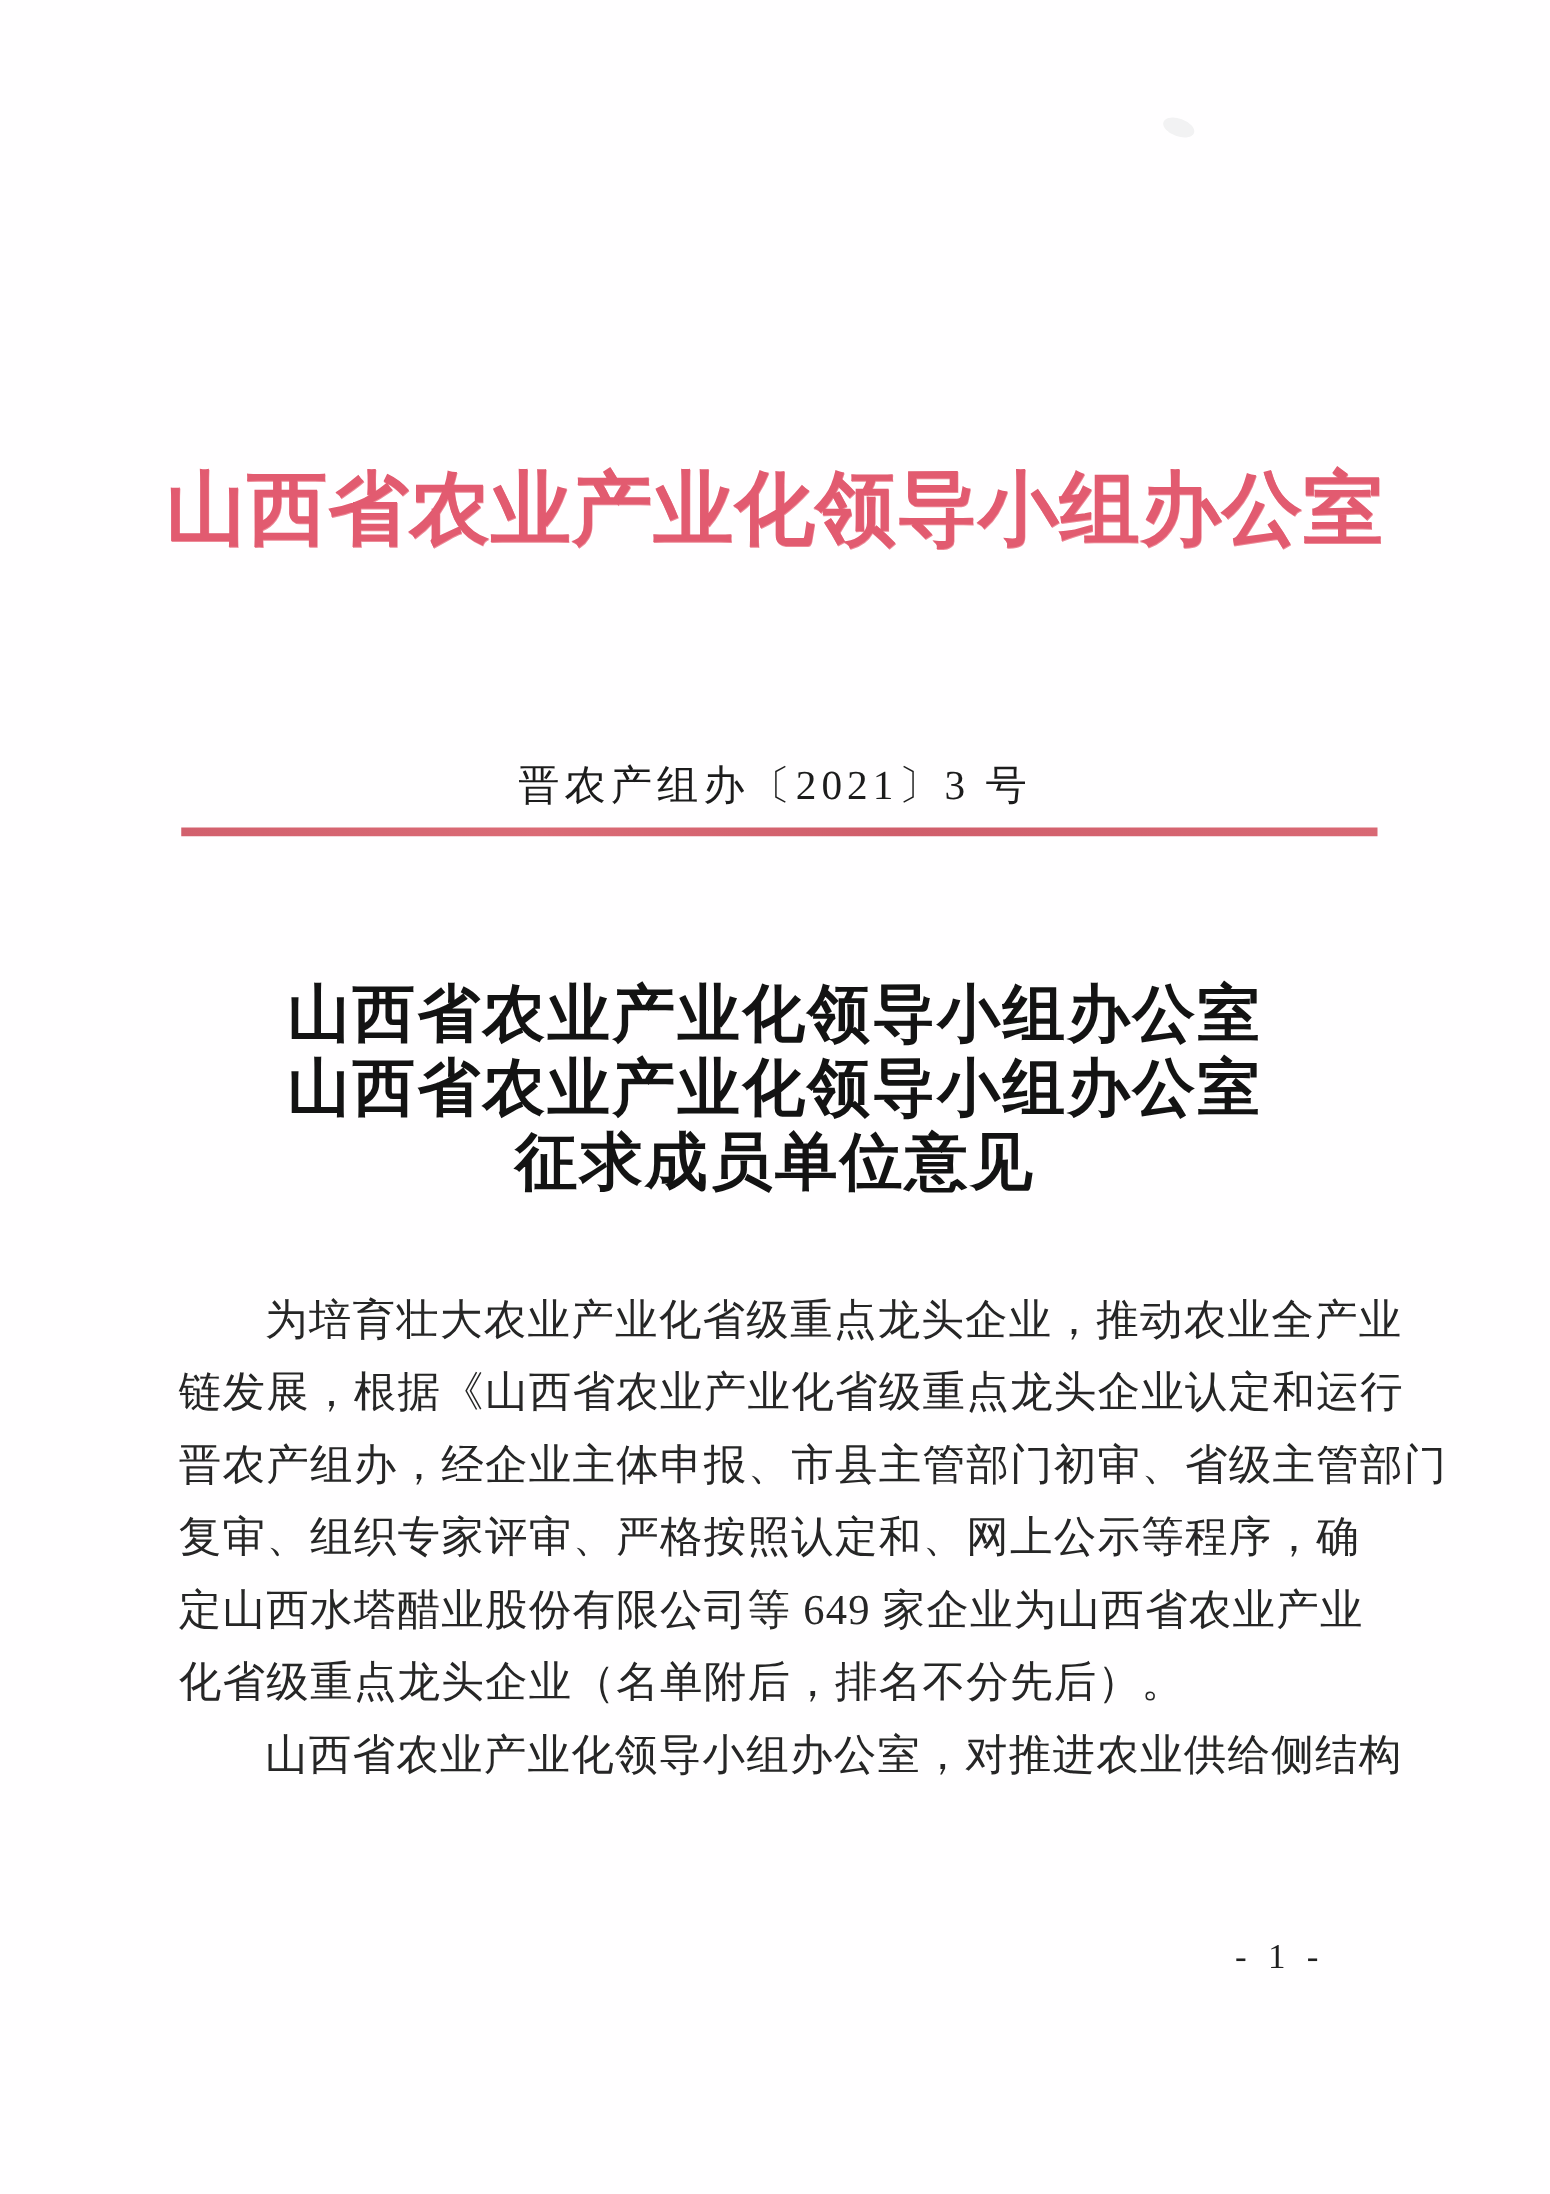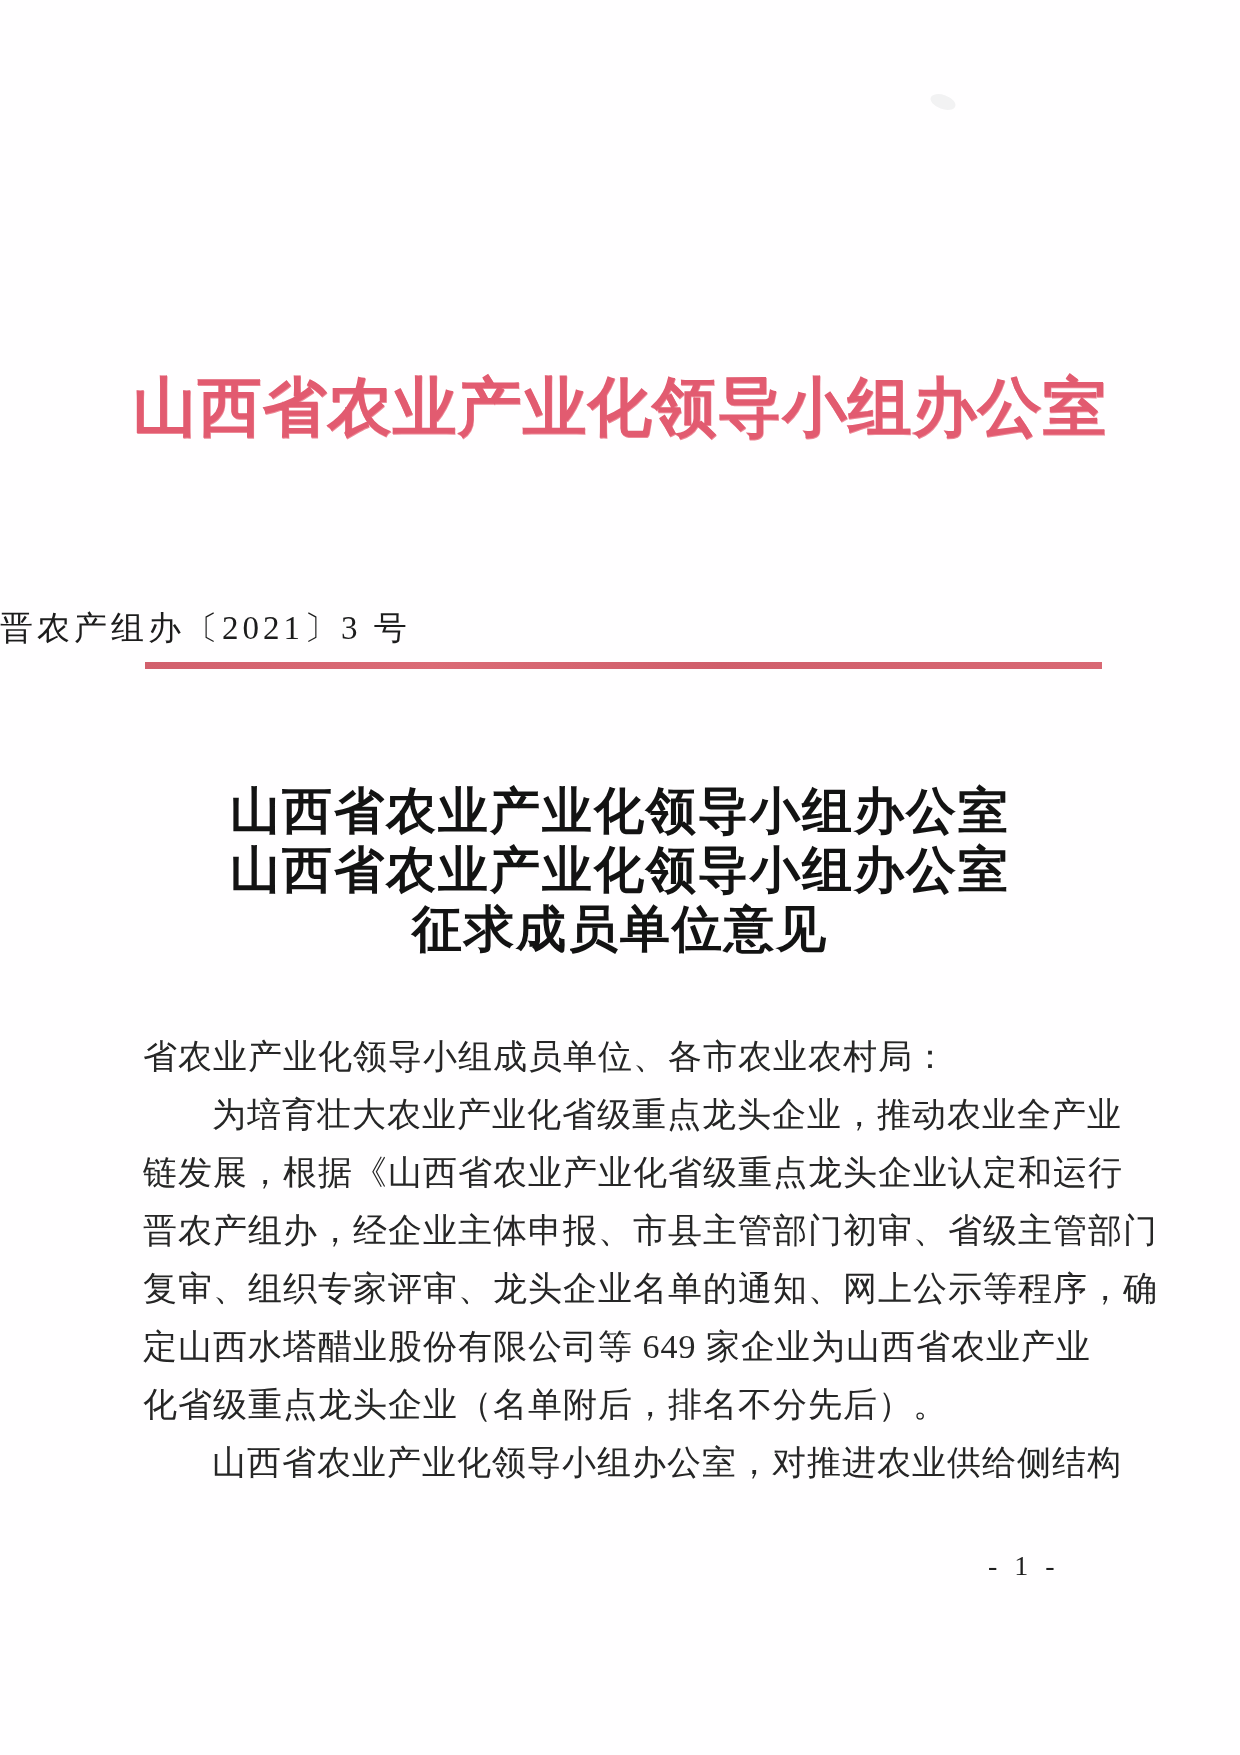--- a/index.html
+++ b/index.html
@@ -37,20 +37,21 @@
     color: #e25b70;
     letter-spacing: 1px;
     white-space: nowrap;
     text-shadow: 0.5px 0.5px 0 #ee8a98;
   }
   .doc-number {
     position: absolute;
     top: 606px;
     left: 0;
     width: 100%;
+    text-align: center;
     font-size: 33px;
     color: #1c1c1c;
     letter-spacing: 4px;
     white-space: nowrap;
   }
   .red-rule {
     position: absolute;
     top: 662px;
     left: 145px;
     width: 957px;
@@ -107,25 +108,24 @@
 
   <div class="red-rule"></div>
 
   <div class="title-block">
     <div>山西省农业产业化领导小组办公室</div>
     <div>山西省农业产业化领导小组办公室</div>
     <div>征求成员单位意见</div>
   </div>
 
   <div class="body-text">
-    <div class="body-line">省农业产业化领导小组成员单位、各市农业农村局：</div>
     <div class="body-line indent">为培育壮大农业产业化省级重点龙头企业，推动农业全产业</div>
     <div class="body-line">链发展，根据《山西省农业产业化省级重点龙头企业认定和运行</div>
     <div class="body-line">晋农产组办，经企业主体申报、市县主管部门初审、省级主管部门</div>
-    <div class="body-line">复审、组织专家评审、龙头企业名单的通知、网上公示等程序，确</div>
+    <div class="body-line">复审、组织专家评审、严格按照认定和、网上公示等程序，确</div>
     <div class="body-line">定山西水塔醋业股份有限公司等 649 家企业为山西省农业产业</div>
     <div class="body-line">化省级重点龙头企业（名单附后，排名不分先后）。</div>
     <div class="body-line indent">山西省农业产业化领导小组办公室，对推进农业供给侧结构</div>
   </div>
 
   <div class="page-number">- 1 -</div>
 
 </div>
 
 </body></html>

